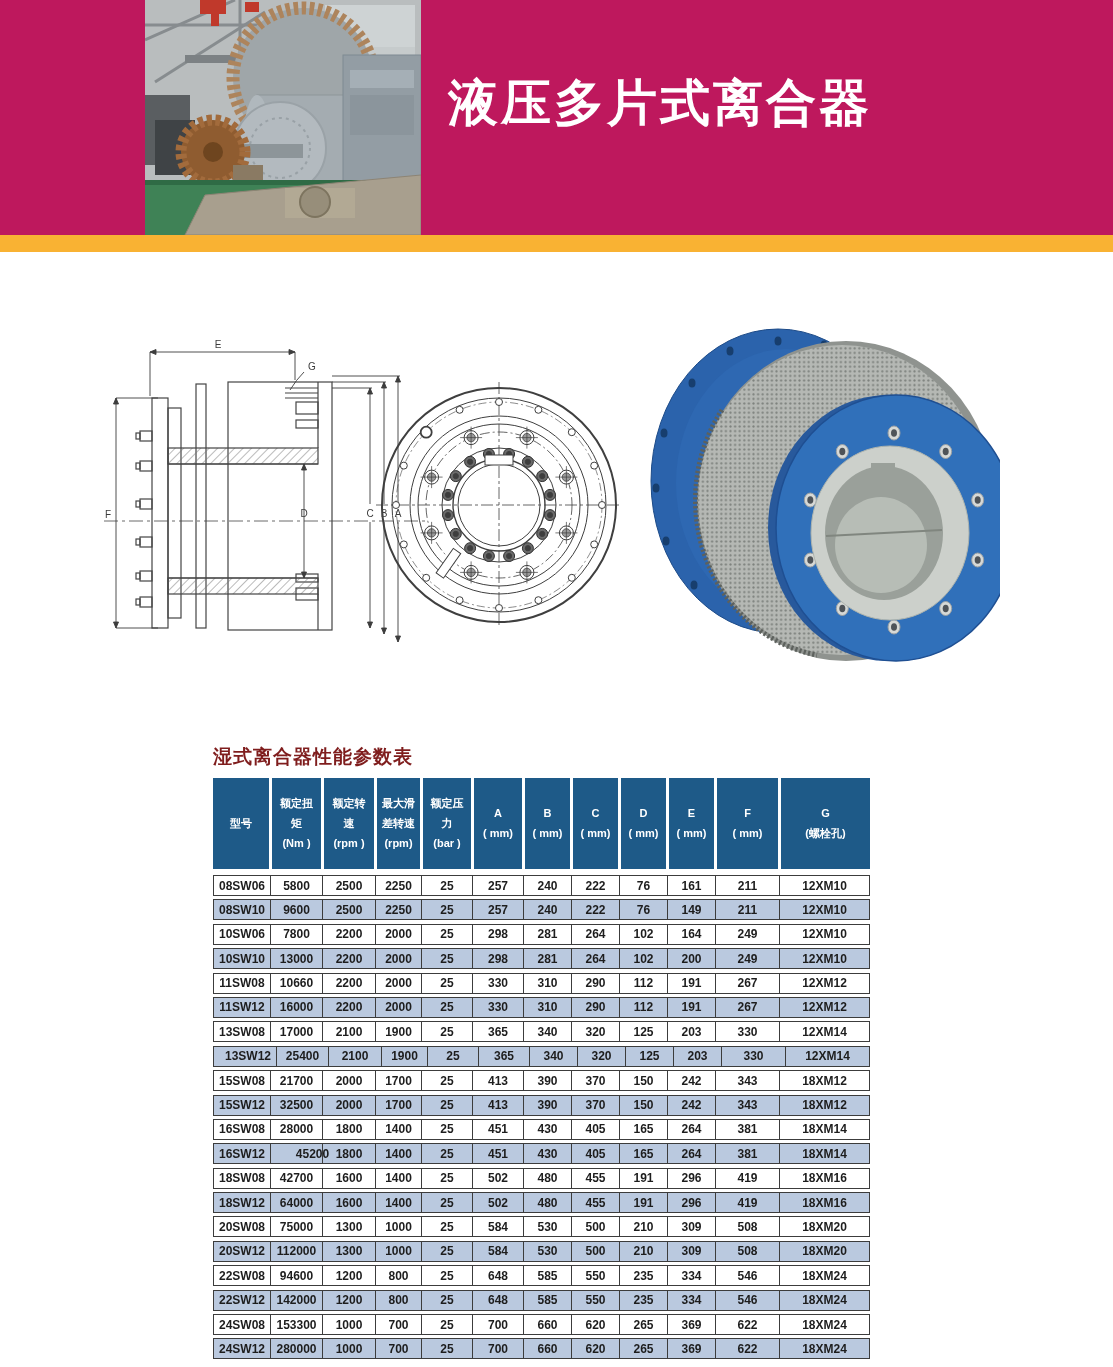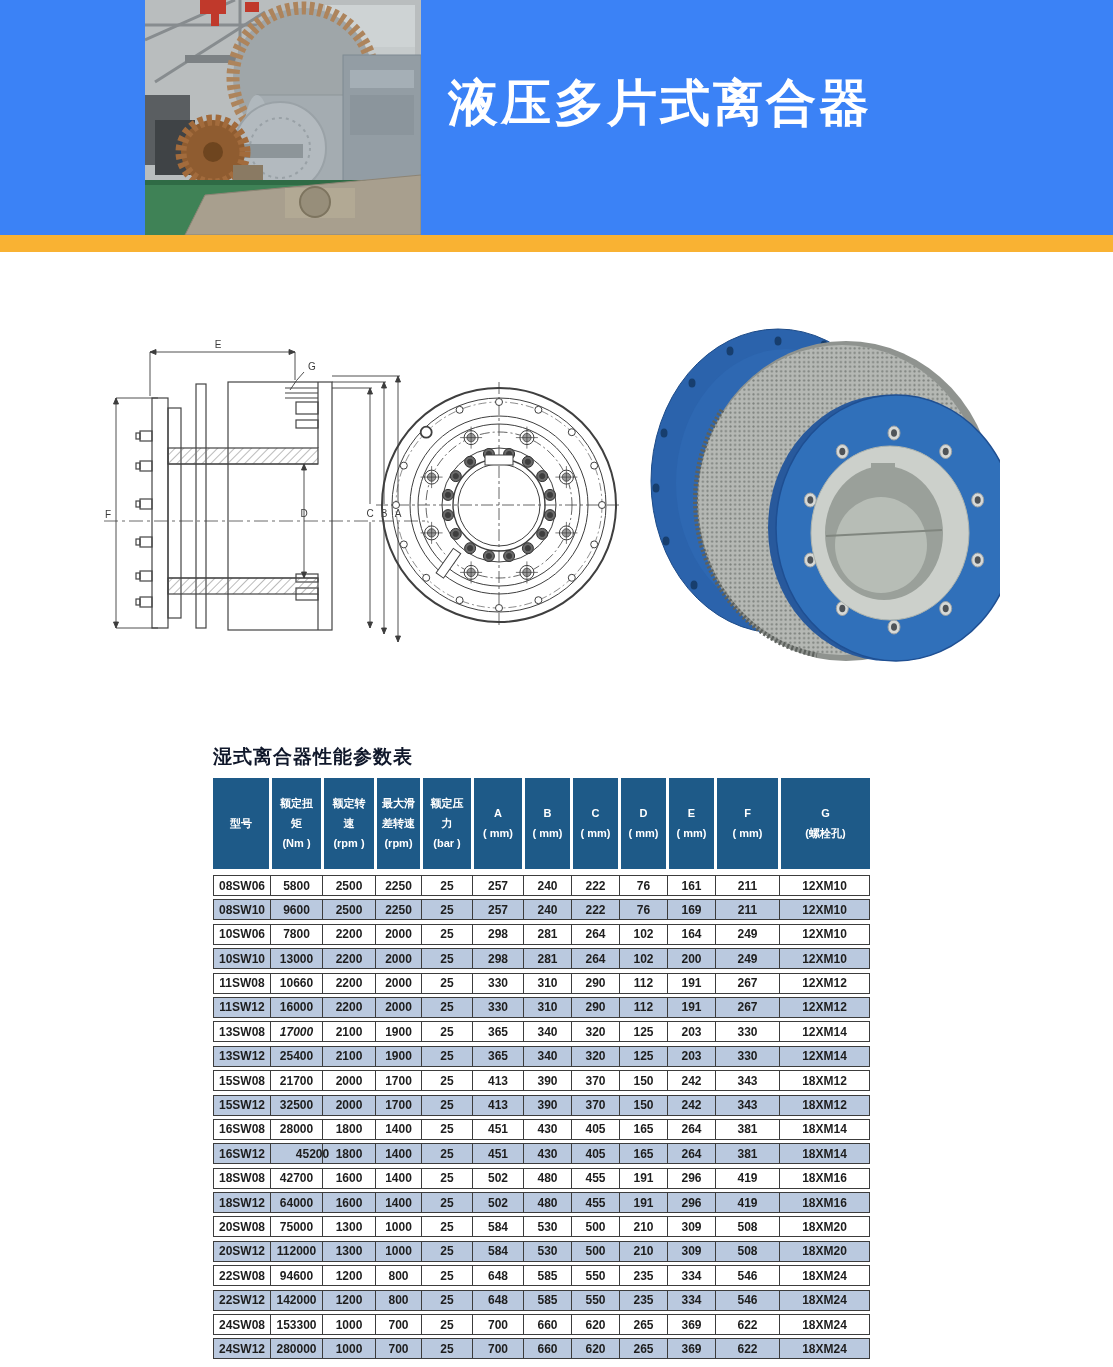--- a/index.html
+++ b/index.html
@@ -1,36 +1,36 @@
 <!DOCTYPE html>
 <html><head>
 <meta charset="utf-8">
 <style>
   * { margin:0; padding:0; box-sizing:border-box; }
   html,body { background:#fff; }
   body { font-family:"Liberation Sans","DejaVu Sans",sans-serif; }
   .page { position:relative; width:1113px; height:1367px; background:#fff; overflow:hidden; }
 
   
-  .hero { position:absolute; left:0; top:0; width:1113px; height:235px; background:#3b82f6; }
+  .hero { position:absolute; left:0; top:0; width:1113px; height:235px; background:#be185d; }
   .hero-photo { position:absolute; left:145px; top:0; width:276px; height:235px; overflow:hidden; }
   .hero-title { position:absolute; left:448px; top:70px; width:470px; color:#ffffff;
                 font-size:50px; font-weight:bold; letter-spacing:3px; white-space:nowrap; }
   .accent-bar { position:absolute; left:0; top:235px; width:1113px; height:17px; background:#f9b233; }
 
   
   .fig { position:absolute; }
   .fig-section { left:100px; top:336px; }
   .fig-front   { left:374px; top:380px; }
   .fig-render  { left:650px; top:323px; }
   svg text.dim { font-family:"Liberation Sans","DejaVu Sans",sans-serif; font-size:10px; fill:#3c3c3c; }
 
   
   .tbl-title { position:absolute; left:213px; top:744px; font-size:19px; font-weight:bold;
-               color:#0f172a; letter-spacing:1px; }
+               color:#7f1d1d; letter-spacing:1px; }
   .tbl { position:absolute; left:213px; top:778px; width:657px; }
   .thead { display:flex; background:#1e5a88; height:91px; }
   .th { display:flex; flex-direction:column; justify-content:center; align-items:center;
         gap:9px; color:#ffffff; font-size:11px; font-weight:bold; border-left:3px solid #ffffff;
         text-align:center; line-height:1; flex-shrink:0; }
   .th:first-child { border-left:none;justify-content:center; }
   .th.grow, .td.grow { flex:1 1 auto; }
   .tbody { margin-top:6px; display:flex; flex-direction:column; gap:3.4px; }
   .tr { display:flex; height:21px; border:1.6px solid #3c3c3c; background:#ffffff; }
   .tr.alt { background:#bac9df; }
@@ -471,21 +471,21 @@
         <div class="tr alt">
           <div class="td" style="width: 56px;">08SW10</div>
           <div class="td" style="width: 52px;">9600</div>
           <div class="td" style="width: 53px;">2500</div>
           <div class="td" style="width: 46px;">2250</div>
           <div class="td" style="width: 51px;">25</div>
           <div class="td" style="width: 51px;">257</div>
           <div class="td" style="width: 48px;">240</div>
           <div class="td" style="width: 48px;">222</div>
           <div class="td" style="width: 48px;">76</div>
-          <div class="td" style="width: 48px;">169</div>
+          <div class="td" style="width: 48px;">149</div>
           <div class="td" style="width: 64px;">211</div>
           <div class="td grow" style="width: 91px;">12XM10</div>
         </div>
         <div class="tr">
           <div class="td" style="width: 56px;">10SW06</div>
           <div class="td" style="width: 52px;">7800</div>
           <div class="td" style="width: 53px;">2200</div>
           <div class="td" style="width: 46px;">2000</div>
           <div class="td" style="width: 51px;">25</div>
           <div class="td" style="width: 51px;">298</div>
@@ -533,34 +533,34 @@
           <div class="td" style="width: 51px;">330</div>
           <div class="td" style="width: 48px;">310</div>
           <div class="td" style="width: 48px;">290</div>
           <div class="td" style="width: 48px;">112</div>
           <div class="td" style="width: 48px;">191</div>
           <div class="td" style="width: 64px;">267</div>
           <div class="td grow" style="width: 91px;">12XM12</div>
         </div>
         <div class="tr">
           <div class="td" style="width: 56px;">13SW08</div>
-          <div class="td" style="width: 52px; font-style: italic;">17000</div>
+          <div class="td" style="width: 52px;">17000</div>
           <div class="td" style="width: 53px;">2100</div>
           <div class="td" style="width: 46px;">1900</div>
           <div class="td" style="width: 51px;">25</div>
           <div class="td" style="width: 51px;">365</div>
           <div class="td" style="width: 48px;">340</div>
           <div class="td" style="width: 48px;">320</div>
           <div class="td" style="width: 48px;">125</div>
           <div class="td" style="width: 48px;">203</div>
           <div class="td" style="width: 64px;">330</div>
           <div class="td grow" style="width: 91px;">12XM14</div>
         </div>
         <div class="tr alt">
-          <div class="td" style="width: 56px;">13SW12</div>
+          <div class="td" style="width: 56px; margin-left: 6px;">13SW12</div>
           <div class="td" style="width: 52px;">25400</div>
           <div class="td" style="width: 53px;">2100</div>
           <div class="td" style="width: 46px;">1900</div>
           <div class="td" style="width: 51px;">25</div>
           <div class="td" style="width: 51px;">365</div>
           <div class="td" style="width: 48px;">340</div>
           <div class="td" style="width: 48px;">320</div>
           <div class="td" style="width: 48px;">125</div>
           <div class="td" style="width: 48px;">203</div>
           <div class="td" style="width: 64px;">330</div>

